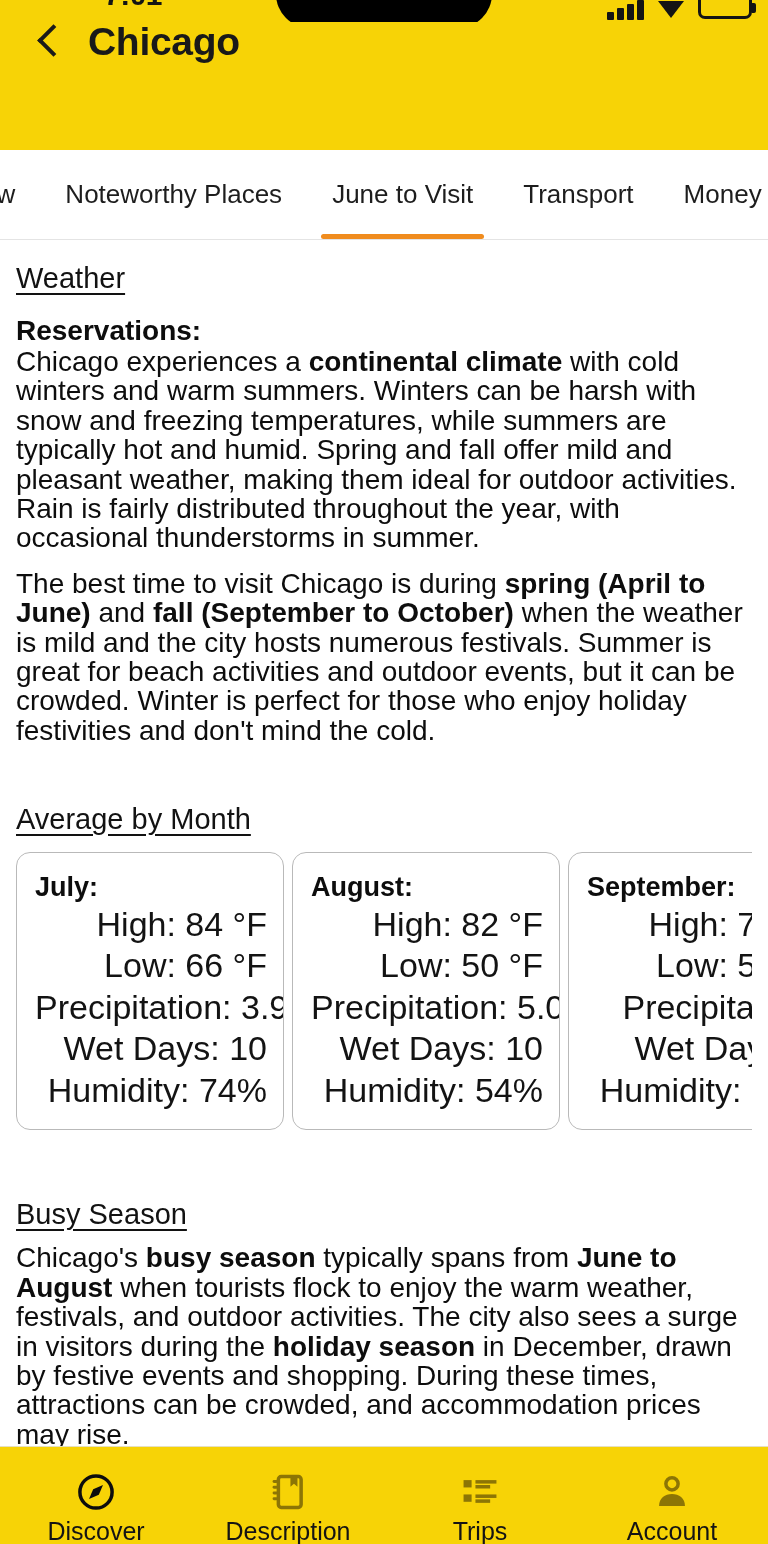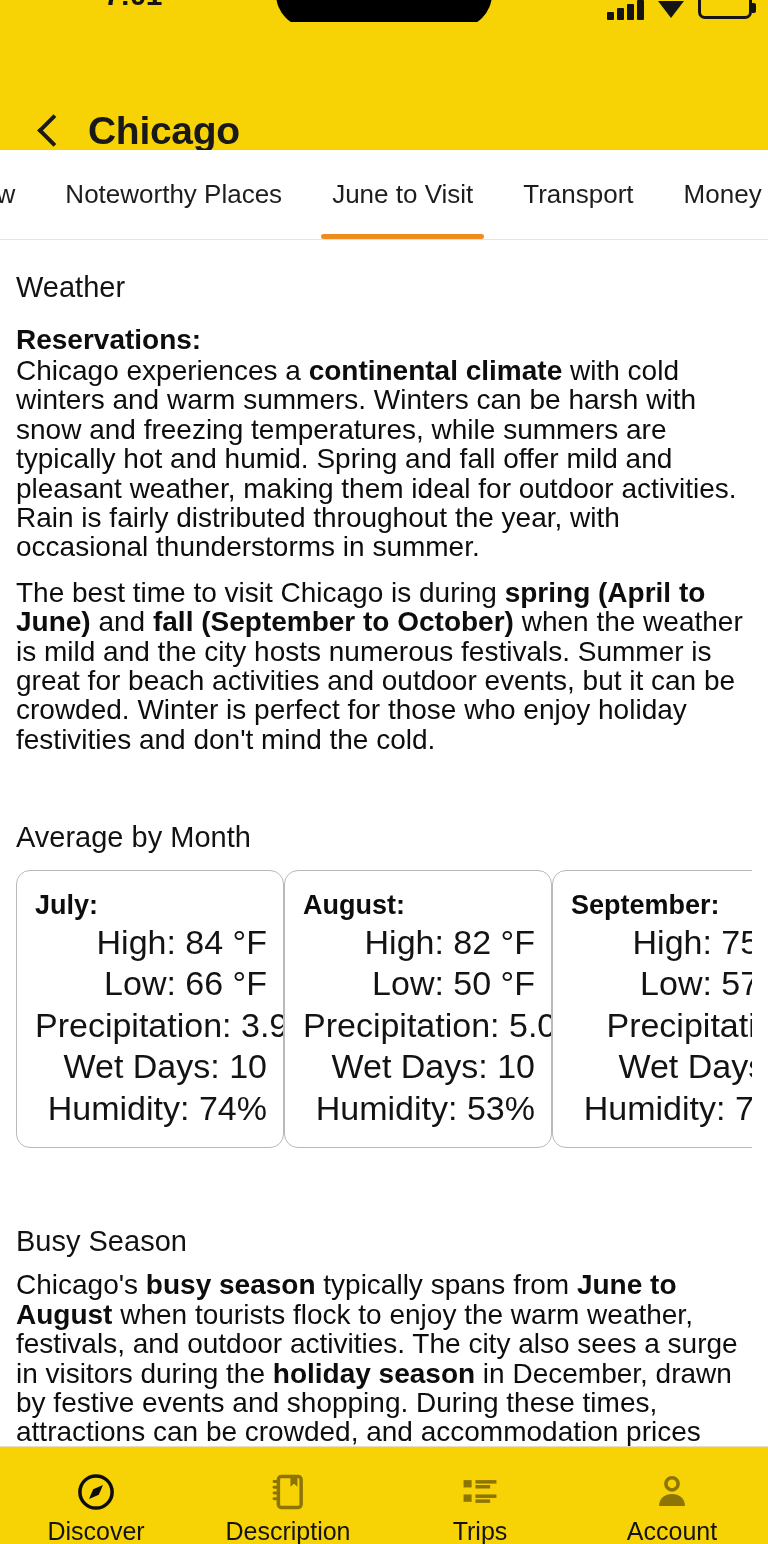--- a/index.html
+++ b/index.html
@@ -94,21 +94,21 @@
     width: 4px; height: 10px;
     background: #141414;
     border-radius: 0 2px 2px 0;
   }
 
   
   .appbar {
     flex: 0 0 128px;
     background: #F7D306;
     display: flex;
-    align-items: flex-end;
+    align-items: flex-start;
     padding-left: 36px;
     gap: 26px;
   }
   .back-chevron {
     width: 26px;
     height: 38px;
     position: relative;
     flex: 0 0 auto;
     cursor: pointer;
   }
@@ -169,22 +169,23 @@
   .content {
     flex: 1 1 auto;
     overflow: hidden;
     padding: 0 16px;
     background: #ffffff;
   }
 
   .section-head {
     font-size: 29px;
     color: #121212;
+    text-decoration: underline;
     text-underline-offset: 5px;
-    margin-top: 31px;
+    margin-top: 22px;
     margin-bottom: 12px;
     display: inline-block;
   }
 
   .sub-head {
     font-size: 28px;
     font-weight: 700;
     color: #0d0d0d;
     margin-top: 8px;
   }
@@ -197,21 +198,21 @@
   }
   .para b { font-weight: 700; }
 
   .gap-sm { height: 14px; }
   .gap-md { height: 34px; }
   .gap-lg { height: 40px; }
 
   
   .cards-rail {
     display: flex;
-    gap: 0;
+    gap: 8px;
     overflow: hidden;
     padding: 4px 0 6px 0;
   }
   .month-card {
     flex: 0 0 268px;
     min-height: 208px;
     border: 1px solid #b9b9b9;
     border-radius: 14px;
     background: #ffffff;
     padding: 18px 16px 18px 18px;
@@ -329,21 +330,21 @@
         <div class="month-line"><span>Wet Days:</span> <span>10</span></div>
         <div class="month-line"><span>Humidity:</span> <span>74%</span></div>
       </div>
 
       <div class="month-card">
         <div class="month-name">August:</div>
         <div class="month-line"><span>High:</span> <span>82 °F</span></div>
         <div class="month-line"><span>Low:</span> <span>50 °F</span></div>
         <div class="month-line"><span>Precipitation:</span> <span>5.03 in</span></div>
         <div class="month-line"><span>Wet Days:</span> <span>10</span></div>
-        <div class="month-line"><span>Humidity:</span> <span>53%</span></div>
+        <div class="month-line"><span>Humidity:</span> <span>54%</span></div>
       </div>
 
       <div class="month-card">
         <div class="month-name">September:</div>
         <div class="month-line"><span>High:</span> <span>75 °F</span></div>
         <div class="month-line"><span>Low:</span> <span>57 °F</span></div>
         <div class="month-line"><span>Precipitation:</span> </div>
         <div class="month-line"><span>Wet Days:</span> <span>9</span></div>
         <div class="month-line"><span>Humidity:</span> <span>74%</span></div>
       </div>

